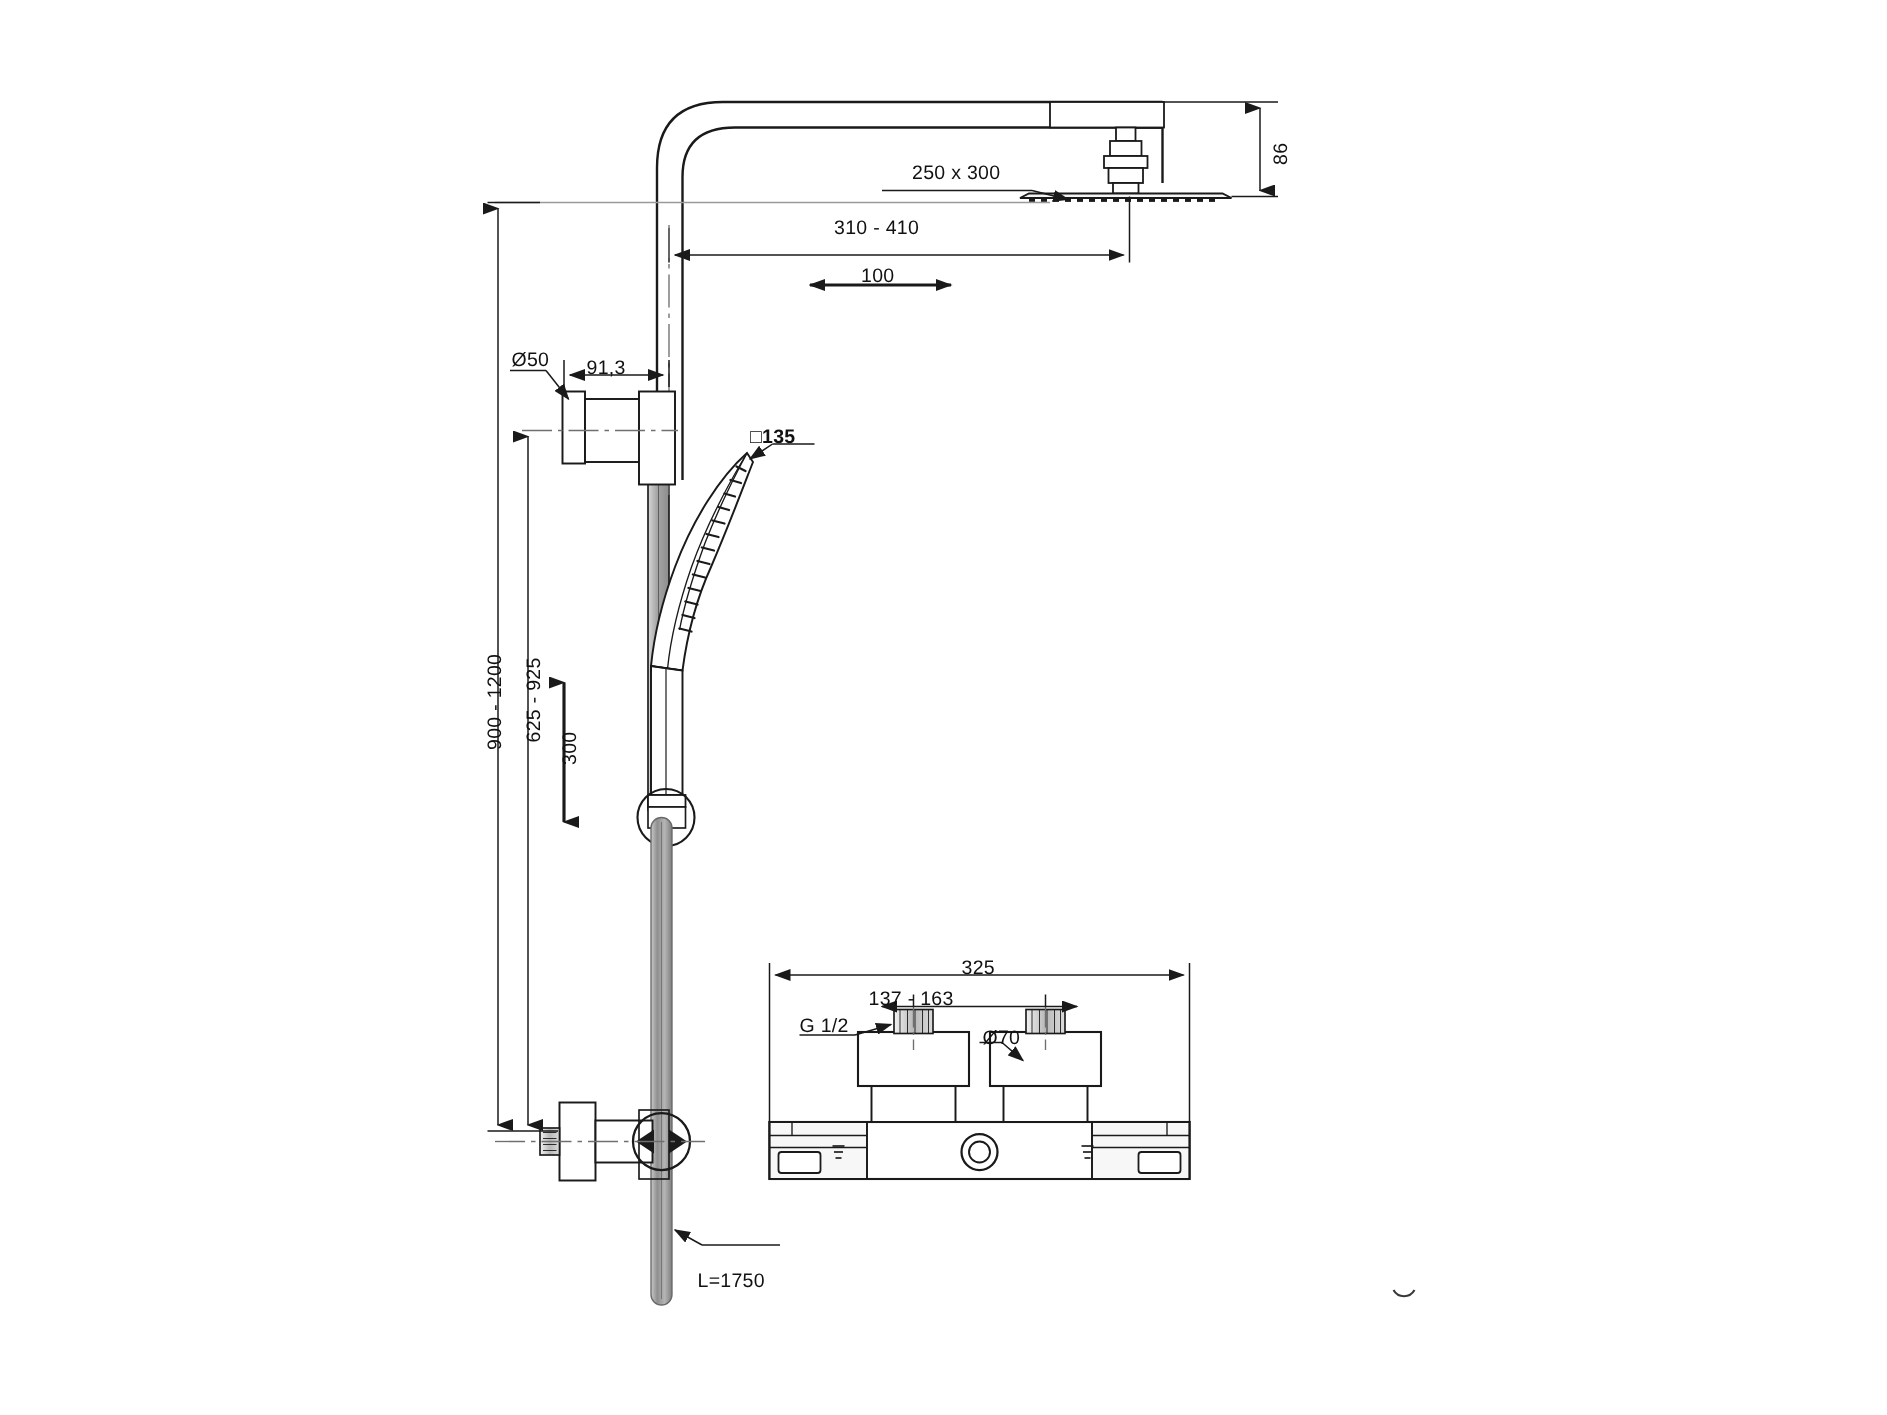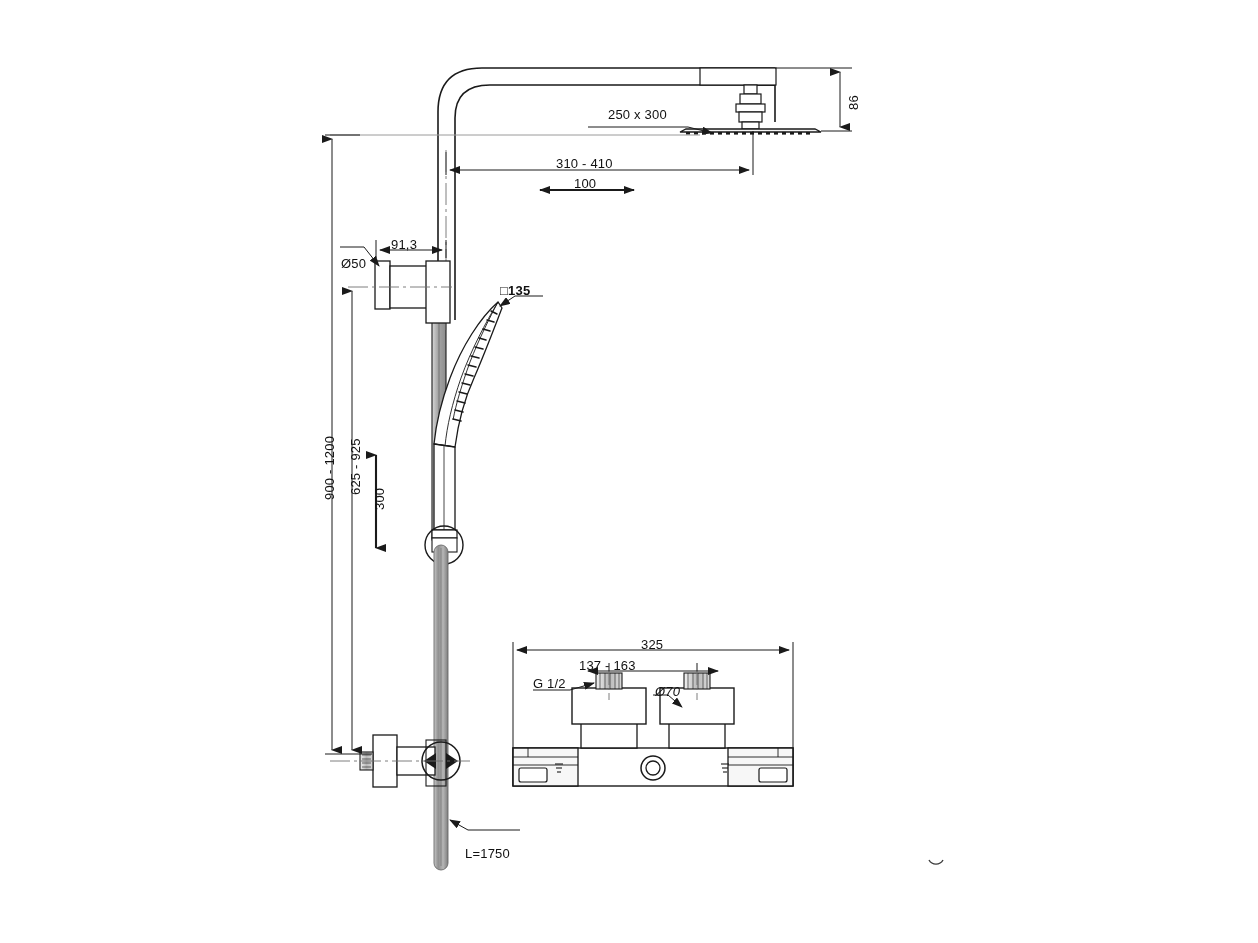--- a/index.html
+++ b/index.html
@@ -315,38 +315,38 @@
 
     <g>
       <path d="M929,860 A8,8 0 0,0 943,860" fill="none" stroke="#3a3a3a" stroke-width="1.4"></path>
     </g>
   </svg>
 
   <div class="dim-label" style="left:608px;top:107px;">250 x 300</div>
 
   <div class="dim-label vert" style="left:846px;top:110px;">86</div>
 
-  <div class="dim-label" style="left:556px;top:156px;">310 - 410</div>
+  <div class="dim-label" style="left:556px;top:144px;">310 - 410</div>
 
   <div class="dim-label" style="left:574px;top:176px;">100</div>
 
-  <div class="dim-label" style="left:341px;top:256px;">Ø50</div>
+  <div class="dim-label" style="left:341px;top:232px;">Ø50</div>
 
   <div class="dim-label" style="left:391px;top:237px;">91,3</div>
 
   <div class="dim-label" style="left:500px;top:283px;font-weight:bold;">□135</div>
 
   <div class="dim-label vert" style="left:322px;top:500px;">900 - 1200</div>
 
   <div class="dim-label vert" style="left:348px;top:495px;">625 - 925</div>
 
   <div class="dim-label vert" style="left:372px;top:510px;">300</div>
 
   <div class="dim-label" style="left:465px;top:846px;">L=1750</div>
 
   <div class="dim-label" style="left:641px;top:637px;">325</div>
 
   <div class="dim-label" style="left:579px;top:658px;">137 - 163</div>
 
   <div class="dim-label" style="left:533px;top:676px;">G 1/2</div>
 
-  <div class="dim-label" style="left:655px;top:684px;font-style:italic;">Ø70</div>
+  <div class="dim-label" style="left:655px;top:684px;">Ø70</div>
 </div>
 
 </body></html>

